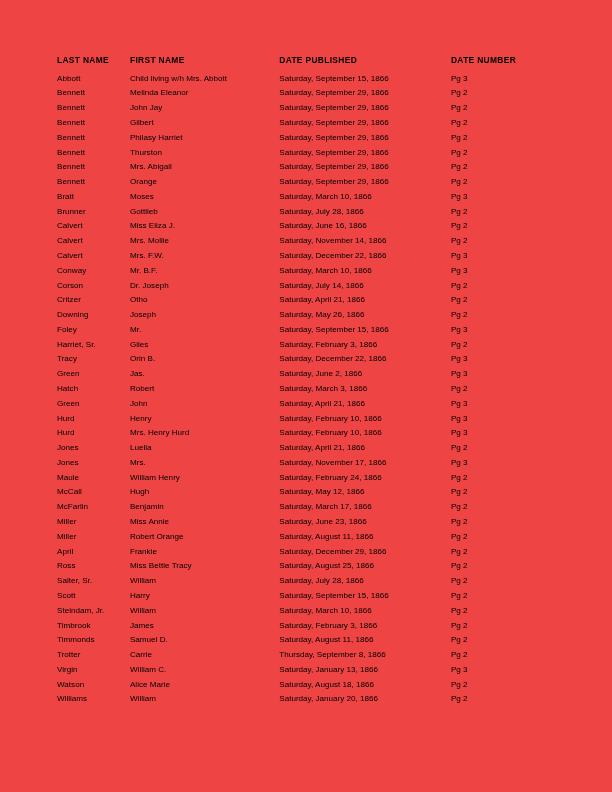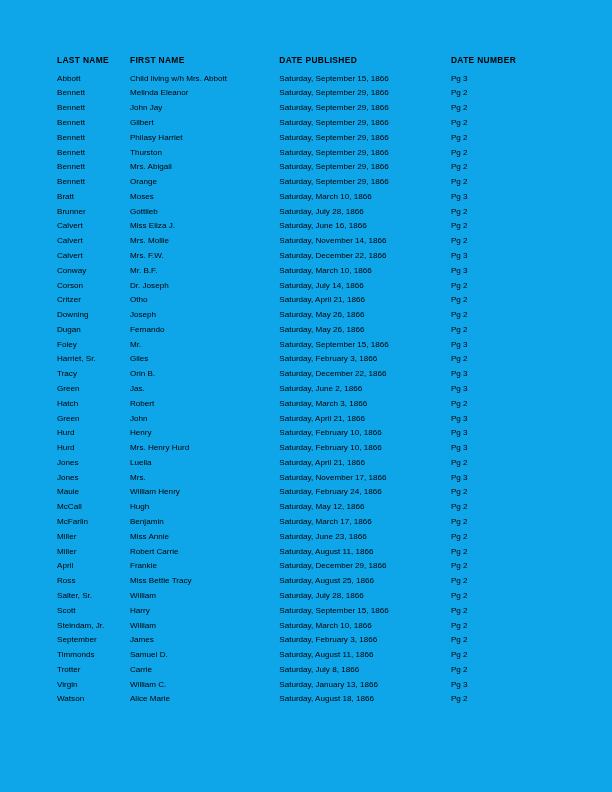--- a/index.html
+++ b/index.html
@@ -11,21 +11,21 @@
     height: 792px;
     background: #ffffff;
     font-family: "Liberation Sans", sans-serif;
     color: #000000;
     overflow: hidden;
   }
   .page {
     position: relative;
     width: 612px;
     height: 792px;
-    background: #0ea5e9;
+    background: #ef4444;
   }
   .doc-table {
     position: absolute;
     left: 57px;
     top: 55px;
     width: 495px;
     border-collapse: collapse;
     table-layout: fixed;
   }
   .doc-table col.c-last  { width: 65px; }
@@ -170,26 +170,20 @@
           <td>Saturday, April 21, 1866</td>
           <td>Pg 2</td>
         </tr>
         <tr>
           <td>Downing</td>
           <td>Joseph</td>
           <td>Saturday, May 26, 1866</td>
           <td>Pg 2</td>
         </tr>
         <tr>
-          <td>Dugan</td>
-          <td>Fernando</td>
-          <td>Saturday, May 26, 1866</td>
-          <td>Pg 2</td>
-        </tr>
-        <tr>
           <td>Foley</td>
           <td>Mr.</td>
           <td>Saturday, September 15, 1866</td>
           <td>Pg 3</td>
         </tr>
         <tr>
           <td>Harriet, Sr.</td>
           <td>Giles</td>
           <td>Saturday, February 3, 1866</td>
           <td>Pg 2</td>
@@ -261,21 +255,21 @@
           <td>Pg 2</td>
         </tr>
         <tr>
           <td>Miller</td>
           <td>Miss Annie</td>
           <td>Saturday, June 23, 1866</td>
           <td>Pg 2</td>
         </tr>
         <tr>
           <td>Miller</td>
-          <td>Robert Carrie</td>
+          <td>Robert Orange</td>
           <td>Saturday, August 11, 1866</td>
           <td>Pg 2</td>
         </tr>
         <tr>
           <td>April</td>
           <td>Frankie</td>
           <td>Saturday, December 29, 1866</td>
           <td>Pg 2</td>
         </tr>
         <tr>
@@ -296,44 +290,50 @@
           <td>Saturday, September 15, 1866</td>
           <td>Pg 2</td>
         </tr>
         <tr>
           <td>Steindam, Jr.</td>
           <td>William</td>
           <td>Saturday, March 10, 1866</td>
           <td>Pg 2</td>
         </tr>
         <tr>
-          <td>September</td>
+          <td>Timbrook</td>
           <td>James</td>
           <td>Saturday, February 3, 1866</td>
           <td>Pg 2</td>
         </tr>
         <tr>
           <td>Timmonds</td>
           <td>Samuel D.</td>
           <td>Saturday, August 11, 1866</td>
           <td>Pg 2</td>
         </tr>
         <tr>
           <td>Trotter</td>
           <td>Carrie</td>
-          <td>Saturday, July 8, 1866</td>
+          <td>Thursday, September 8, 1866</td>
           <td>Pg 2</td>
         </tr>
         <tr>
           <td>Virgin</td>
           <td>William C.</td>
           <td>Saturday, January 13, 1866</td>
           <td>Pg 3</td>
         </tr>
         <tr>
           <td>Watson</td>
           <td>Alice Marie</td>
           <td>Saturday, August 18, 1866</td>
+          <td>Pg 2</td>
+        </tr>
+        <tr>
+          <td>Williams</td>
+          <td>William</td>
+          <td>Saturday, January 20, 1866</td>
           <td>Pg 2</td>
         </tr>
       </tbody>
   </table>
 </div>
 
 </body></html>

